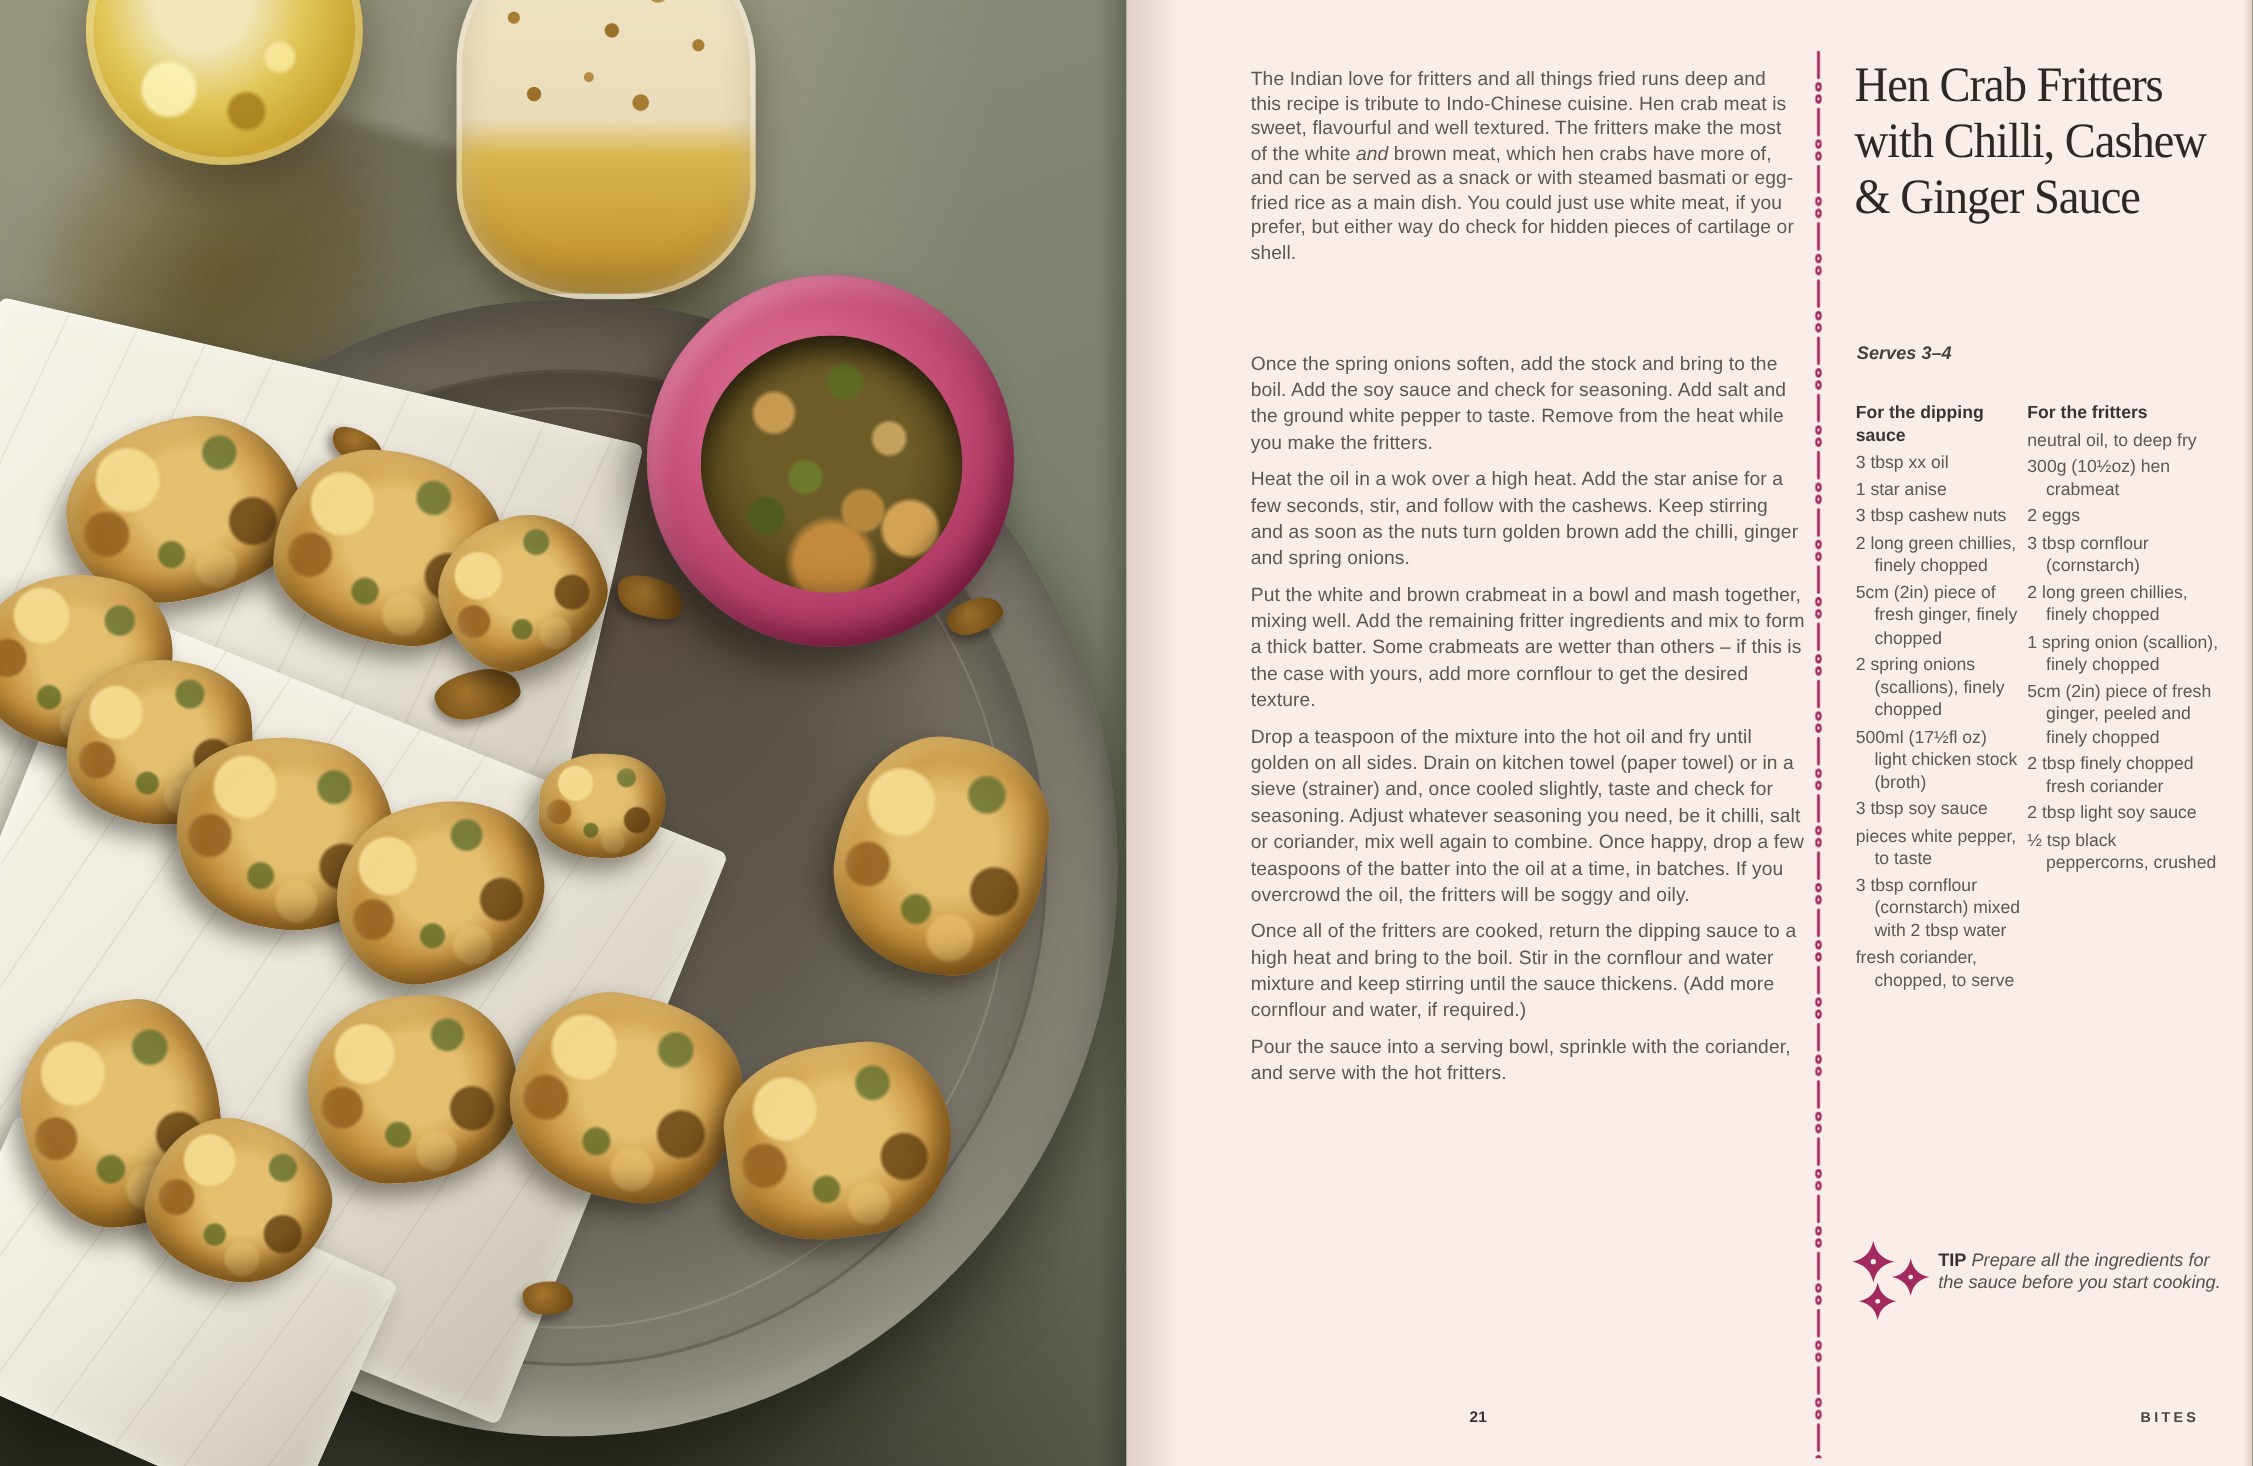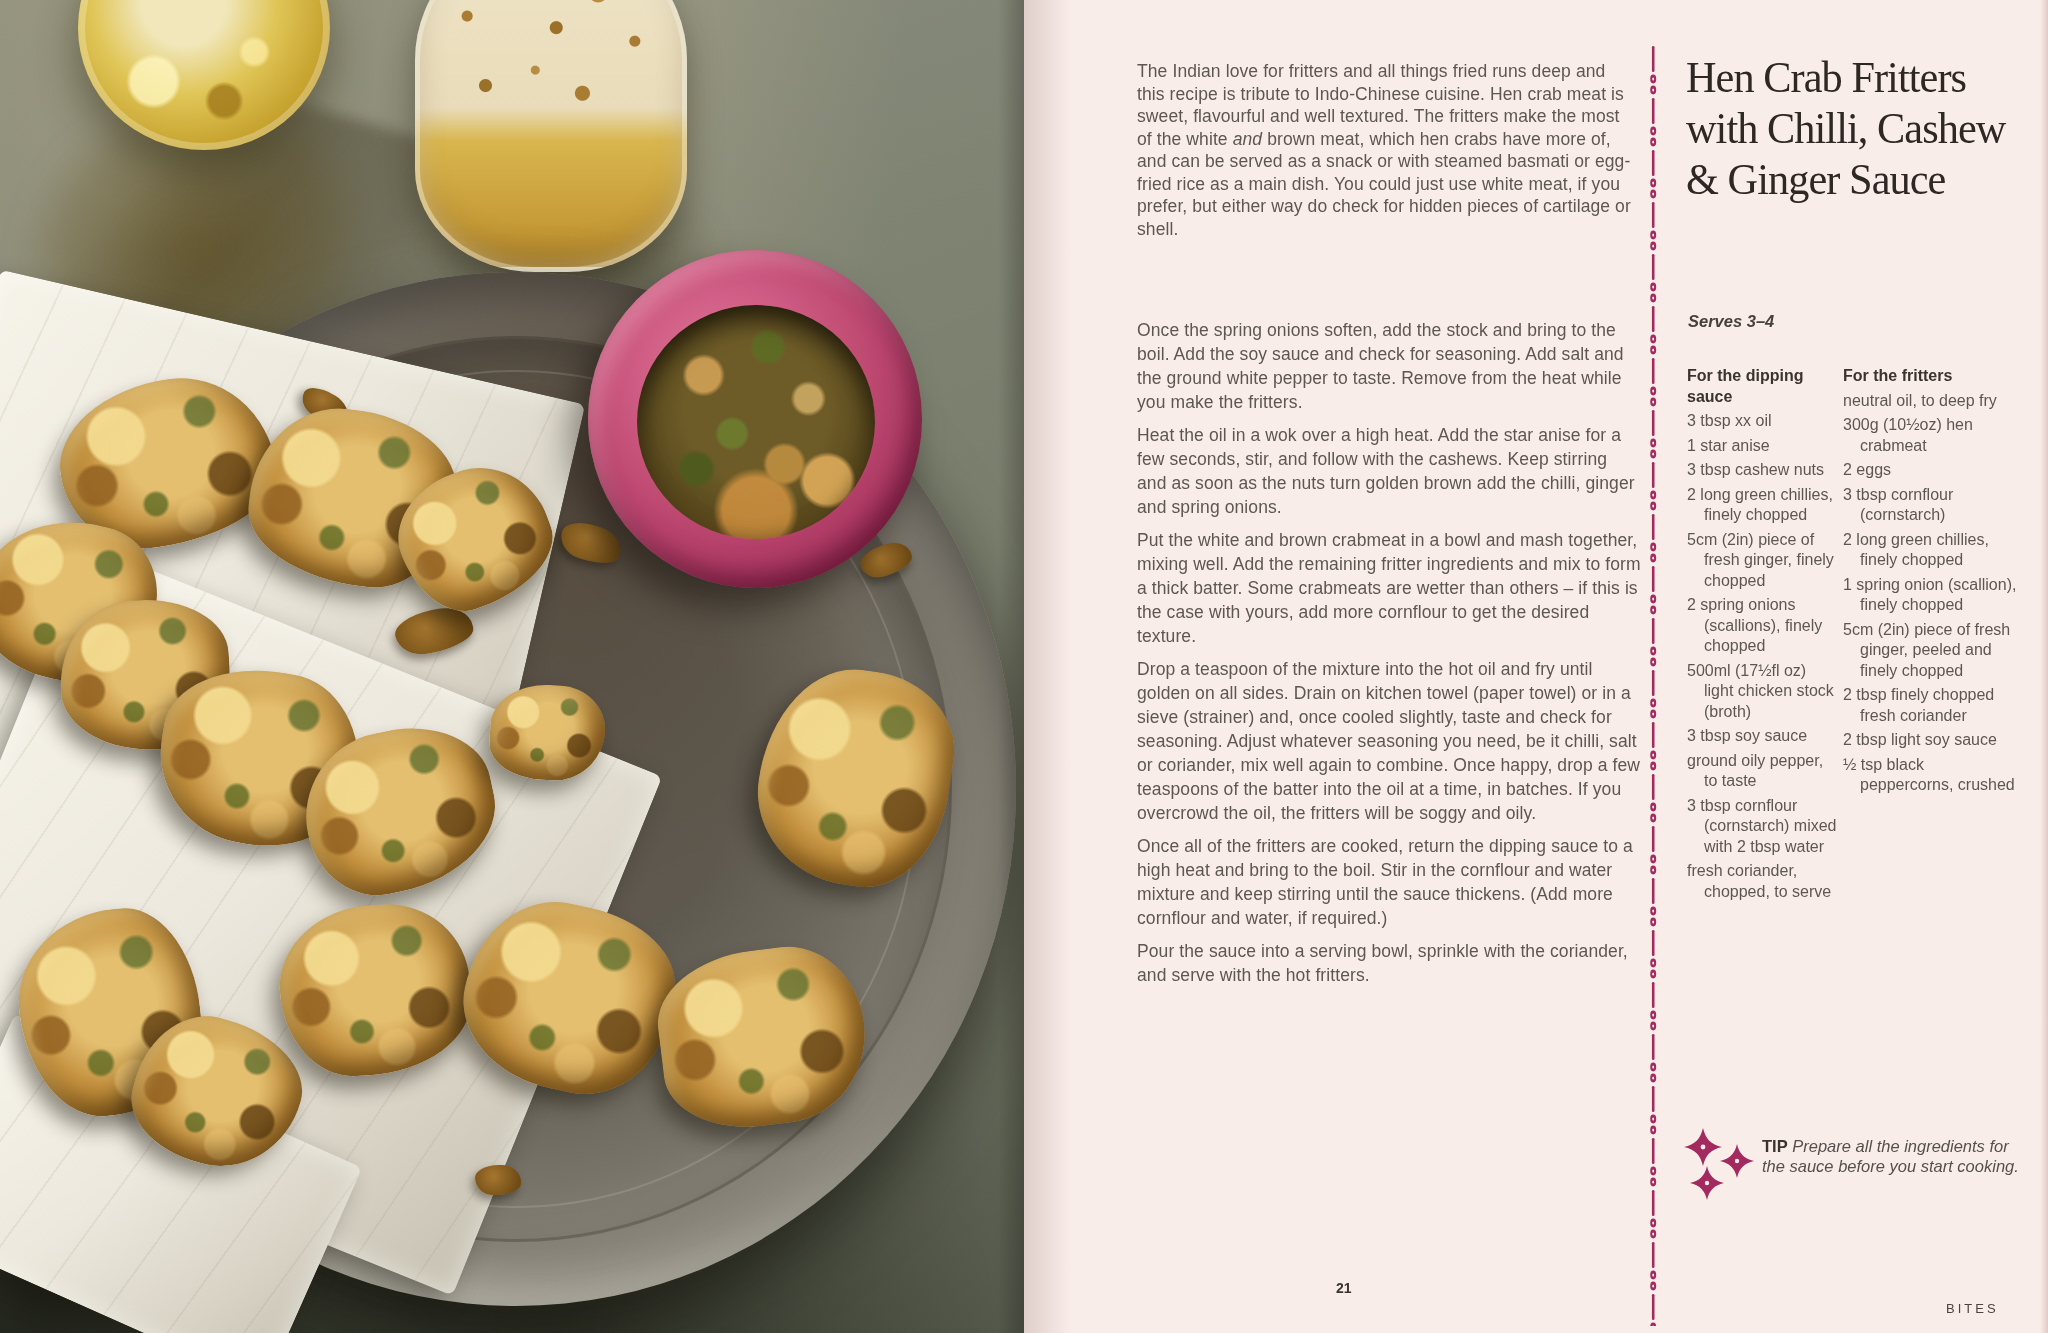--- a/index.html
+++ b/index.html
@@ -139,21 +139,21 @@
   .col-sauce{left:663px;width:150px;}
   .col-fritters{left:819px;width:178px;}
   .ing-header{font-weight:bold;color:#3a3430;margin-bottom:4px;}
   .ing-item{padding-left:17px;text-indent:-17px;margin-bottom:4px;}
 
   .tip-ornament{position:absolute;left:658px;top:1124px;}
   .tip{position:absolute;left:738px;top:1136px;width:260px;font-size:16.5px;line-height:20px;color:#55504c;font-style:italic;}
   .tip .tip-label{font-style:normal;font-weight:bold;color:#3a3430;}
 
   .pagenum{position:absolute;left:312px;top:1280px;font-size:14px;font-weight:bold;color:#3a3430;}
-  .section{position:absolute;left:922px;top:1281px;font-size:13px;font-weight:normal;letter-spacing:3px;color:#4a443f;margin-top:20px;}
+  .section{position:absolute;left:922px;top:1281px;font-size:13px;font-weight:bold;letter-spacing:3px;color:#4a443f;}
 </style>
 </head>
 <body>
 
 <div class="stage">
 
   <div class="photo">
     <div class="streak"></div>
     <div class="oil-shadow"></div>
     <div class="oil-glass"></div>
@@ -235,21 +235,21 @@
       <div class="ing-header">For the dipping sauce</div>
       <div>
           <div class="ing-item">3 tbsp xx oil</div>
           <div class="ing-item">1 star anise</div>
           <div class="ing-item">3 tbsp cashew nuts</div>
           <div class="ing-item">2 long green chillies, finely chopped</div>
           <div class="ing-item">5cm (2in) piece of fresh ginger, finely chopped</div>
           <div class="ing-item">2 spring onions (scallions), finely chopped</div>
           <div class="ing-item">500ml (17½fl oz) light chicken stock (broth)</div>
           <div class="ing-item">3 tbsp soy sauce</div>
-          <div class="ing-item">ground oily pepper, to taste</div>
+          <div class="ing-item">pieces white pepper, to taste</div>
           <div class="ing-item">3 tbsp cornflour (cornstarch) mixed with 2 tbsp water</div>
           <div class="ing-item">fresh coriander, chopped, to serve</div>
         </div>
     </div>
 
     <div class="ing-col col-fritters">
       <div class="ing-header">For the fritters</div>
       <div>
           <div class="ing-item">neutral oil, to deep fry</div>
           <div class="ing-item">300g (10½oz) hen crabmeat</div>

